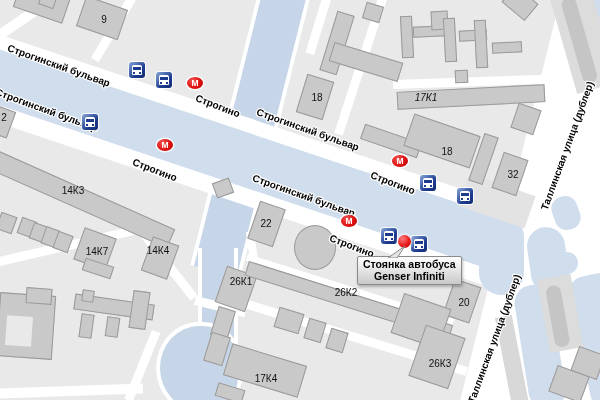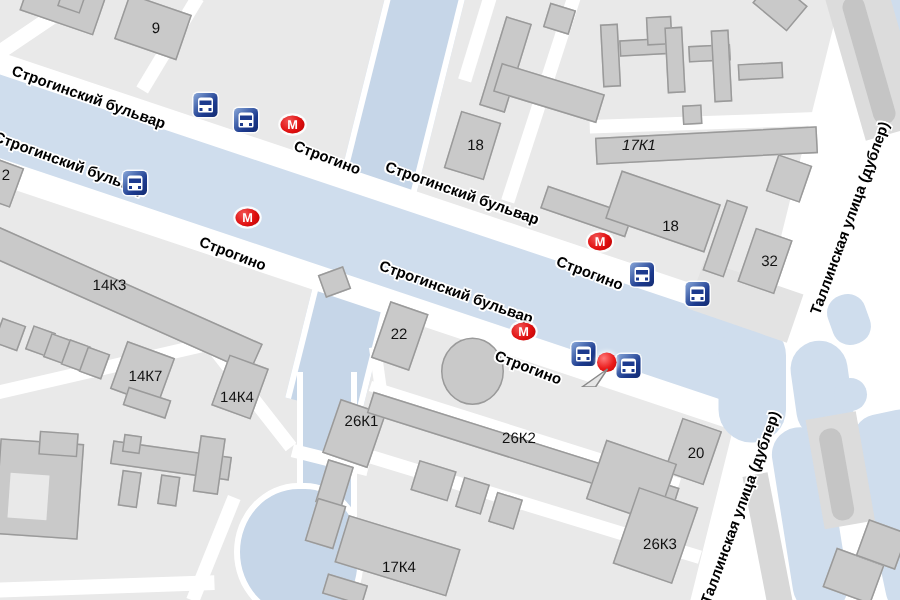--- a/index.html
+++ b/index.html
@@ -163,21 +163,21 @@
 
   <div class="num" style="left:-4px;top:112px;width:16px;">2</div>
   <div class="num" style="left:92px;top:14px;width:24px;">9</div>
   <div class="num" style="left:305px;top:92px;width:24px;">18</div>
   <div class="num" style="left:408px;top:92px;width:36px;font-style:italic;">17К1</div>
   <div class="num" style="left:433px;top:146px;width:28px;">18</div>
   <div class="num" style="left:499px;top:169px;width:28px;">32</div>
   <div class="num" style="left:252px;top:218px;width:28px;">22</div>
   <div class="num" style="left:55px;top:185px;width:36px;">14К3</div>
   <div class="num" style="left:79px;top:246px;width:36px;">14К7</div>
-  <div class="num" style="left:140px;top:260px;width:36px;">14К4</div>
+  <div class="num" style="left:140px;top:245px;width:36px;">14К4</div>
   <div class="num" style="left:223px;top:276px;width:36px;">26К1</div>
   <div class="num" style="left:328px;top:287px;width:36px;">26К2</div>
   <div class="num" style="left:450px;top:297px;width:28px;">20</div>
   <div class="num" style="left:422px;top:358px;width:36px;">26К3</div>
   <div class="num" style="left:248px;top:373px;width:36px;">17К4</div>
 
   <div class="slabel" style="left:8px;top:42px;transform:rotate(19.5deg);">Строгинский бульвар</div>
   <div class="slabel" style="left:-4px;top:86px;transform:rotate(20deg);">Строгинский бульвар</div>
   <div class="slabel" style="left:257px;top:106px;transform:rotate(19.5deg);">Строгинский бульвар</div>
   <div class="slabel" style="left:253px;top:172px;transform:rotate(19.5deg);">Строгинский бульвар</div>
@@ -212,14 +212,18 @@
       <span class="lt"></span>
     </div>
   <div class="bus" style="left:411px;top:236px;">
       <span class="lt"></span>
     </div>
 
   <div class="marker" style="left:398px;top:235px;"></div>
   <svg class="ptr" style="left:385px;top:245px;" width="24" height="13" viewBox="0 0 24 13">
     <polygon points="3,13 20,1 12,13" fill="#e6e6e6" stroke="#8a8a8a" stroke-width="1"></polygon>
   </svg>
+  <div class="callout" style="left:357px;top:256px;">
+    <div>Стоянка автобуса</div>
+    <div>Genser Infiniti</div>
+  </div>
 
 </div>
 
 </body></html>

